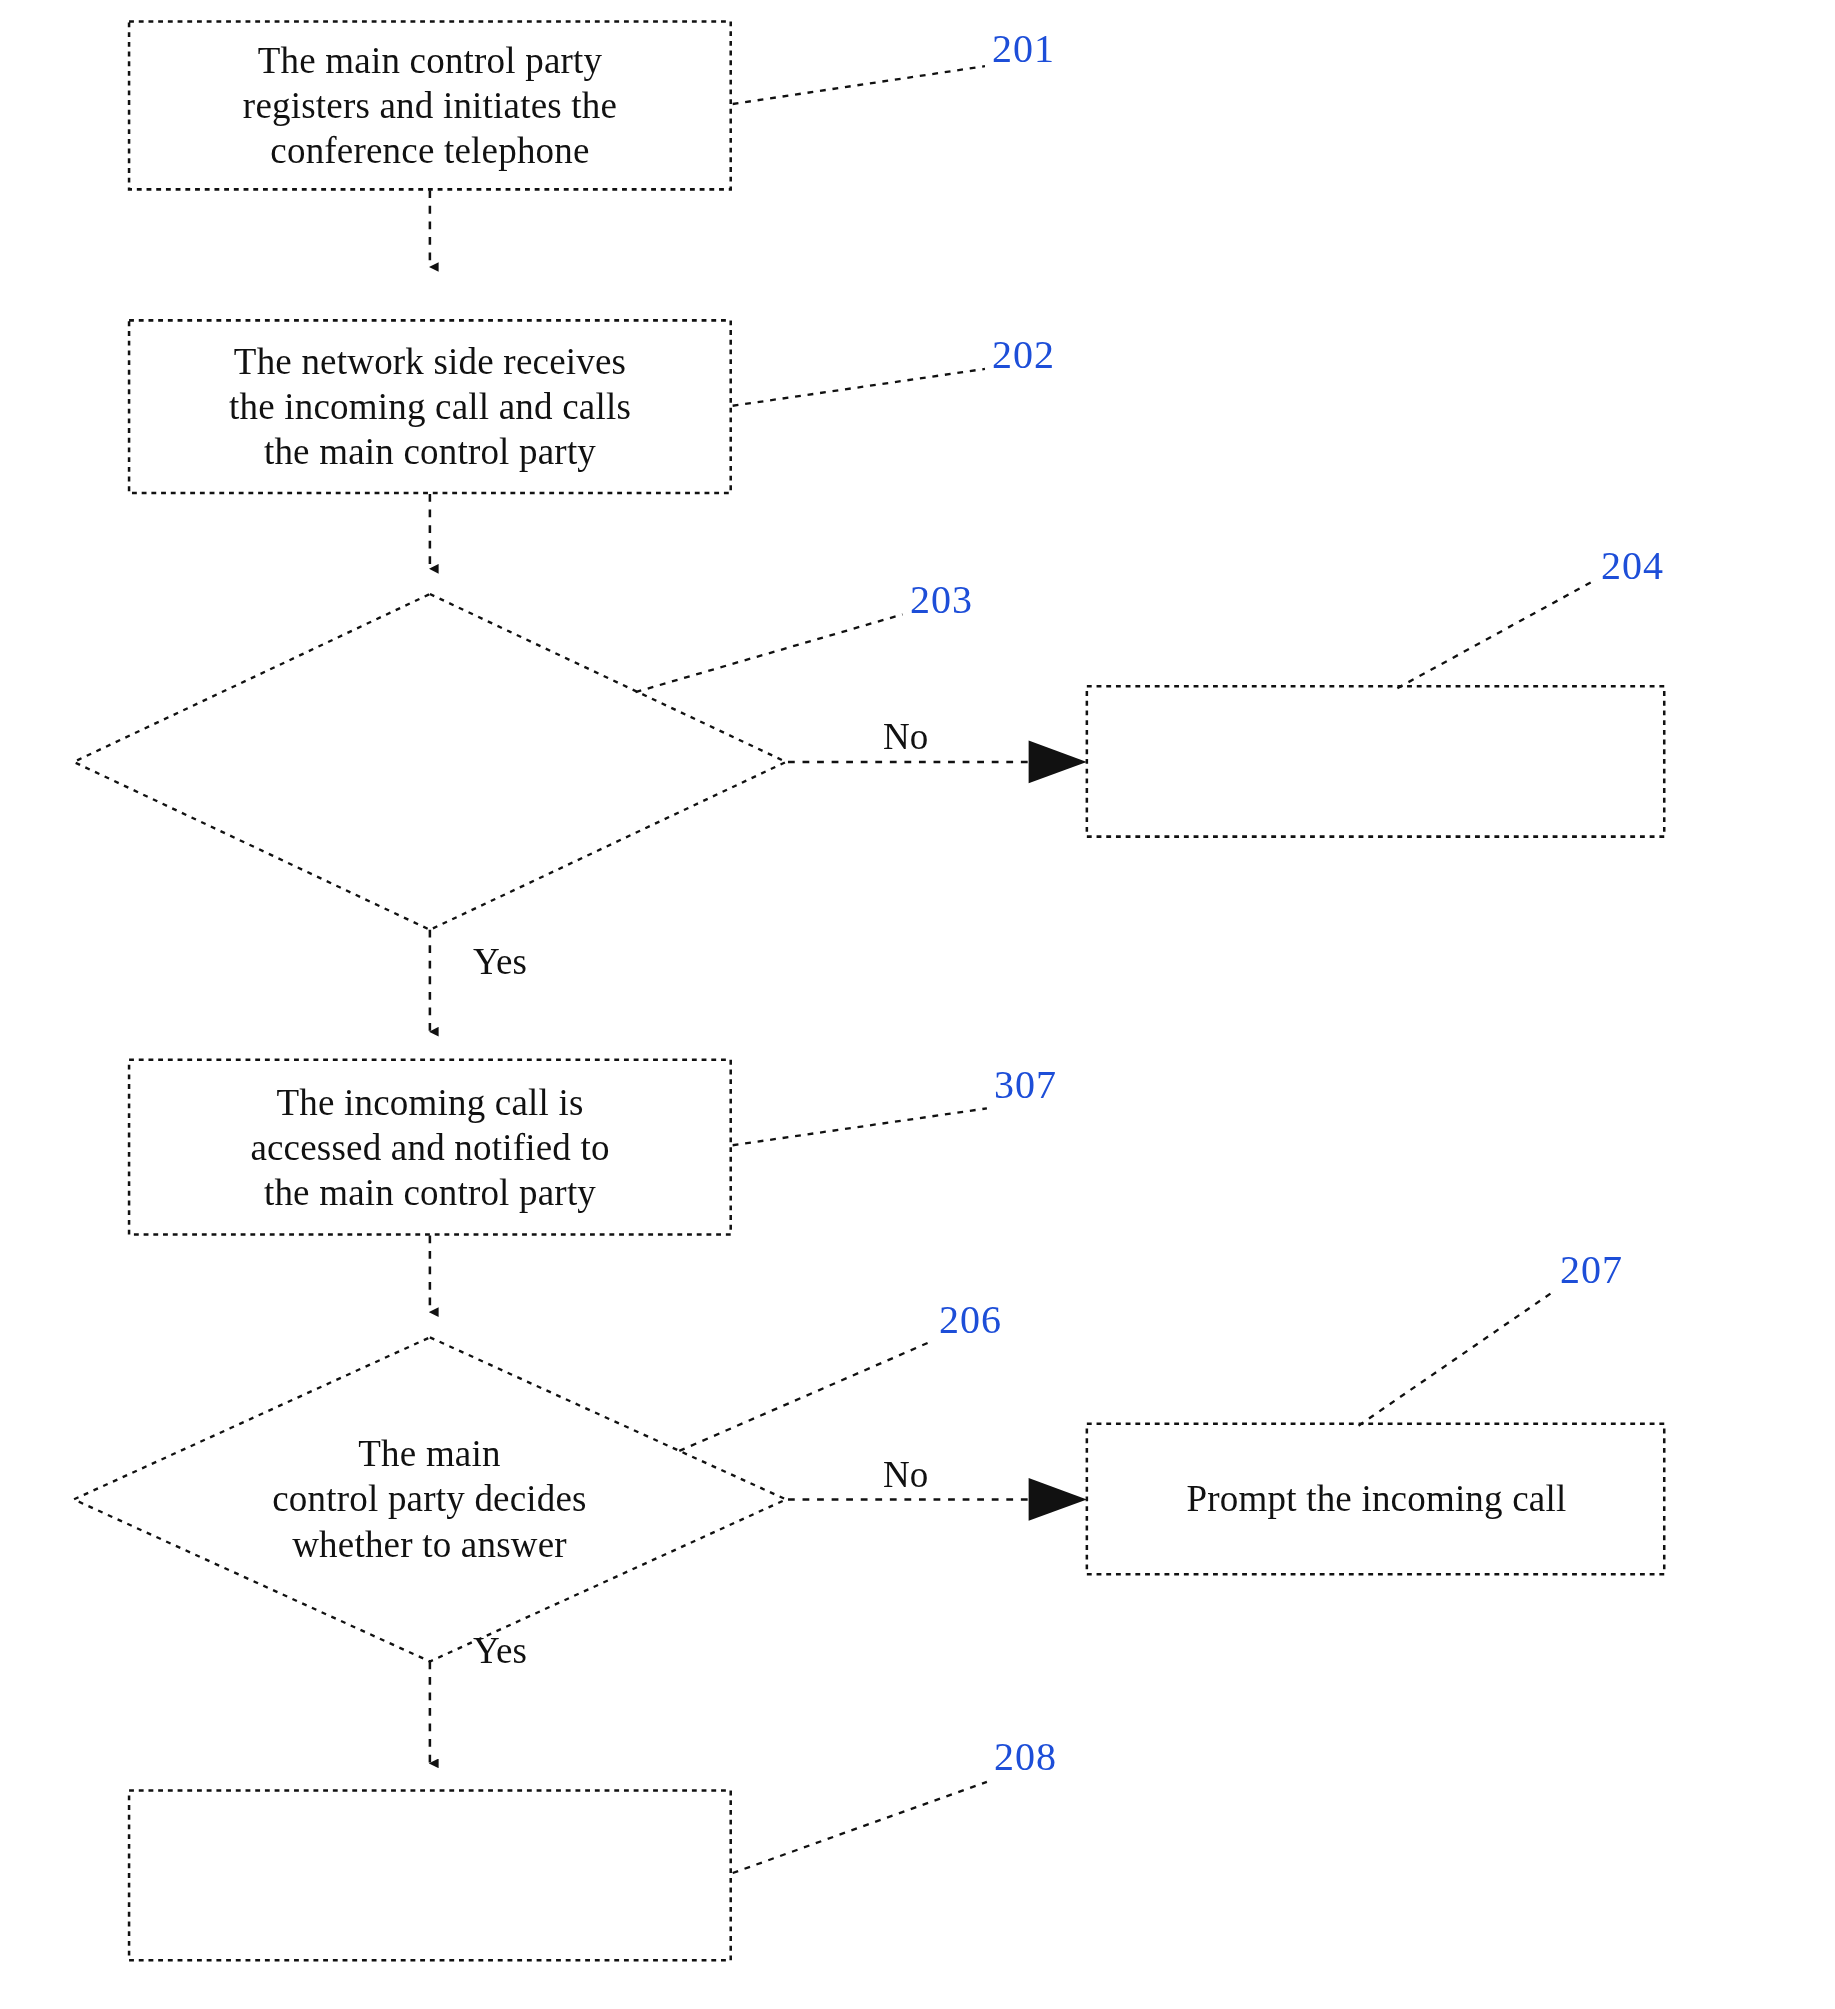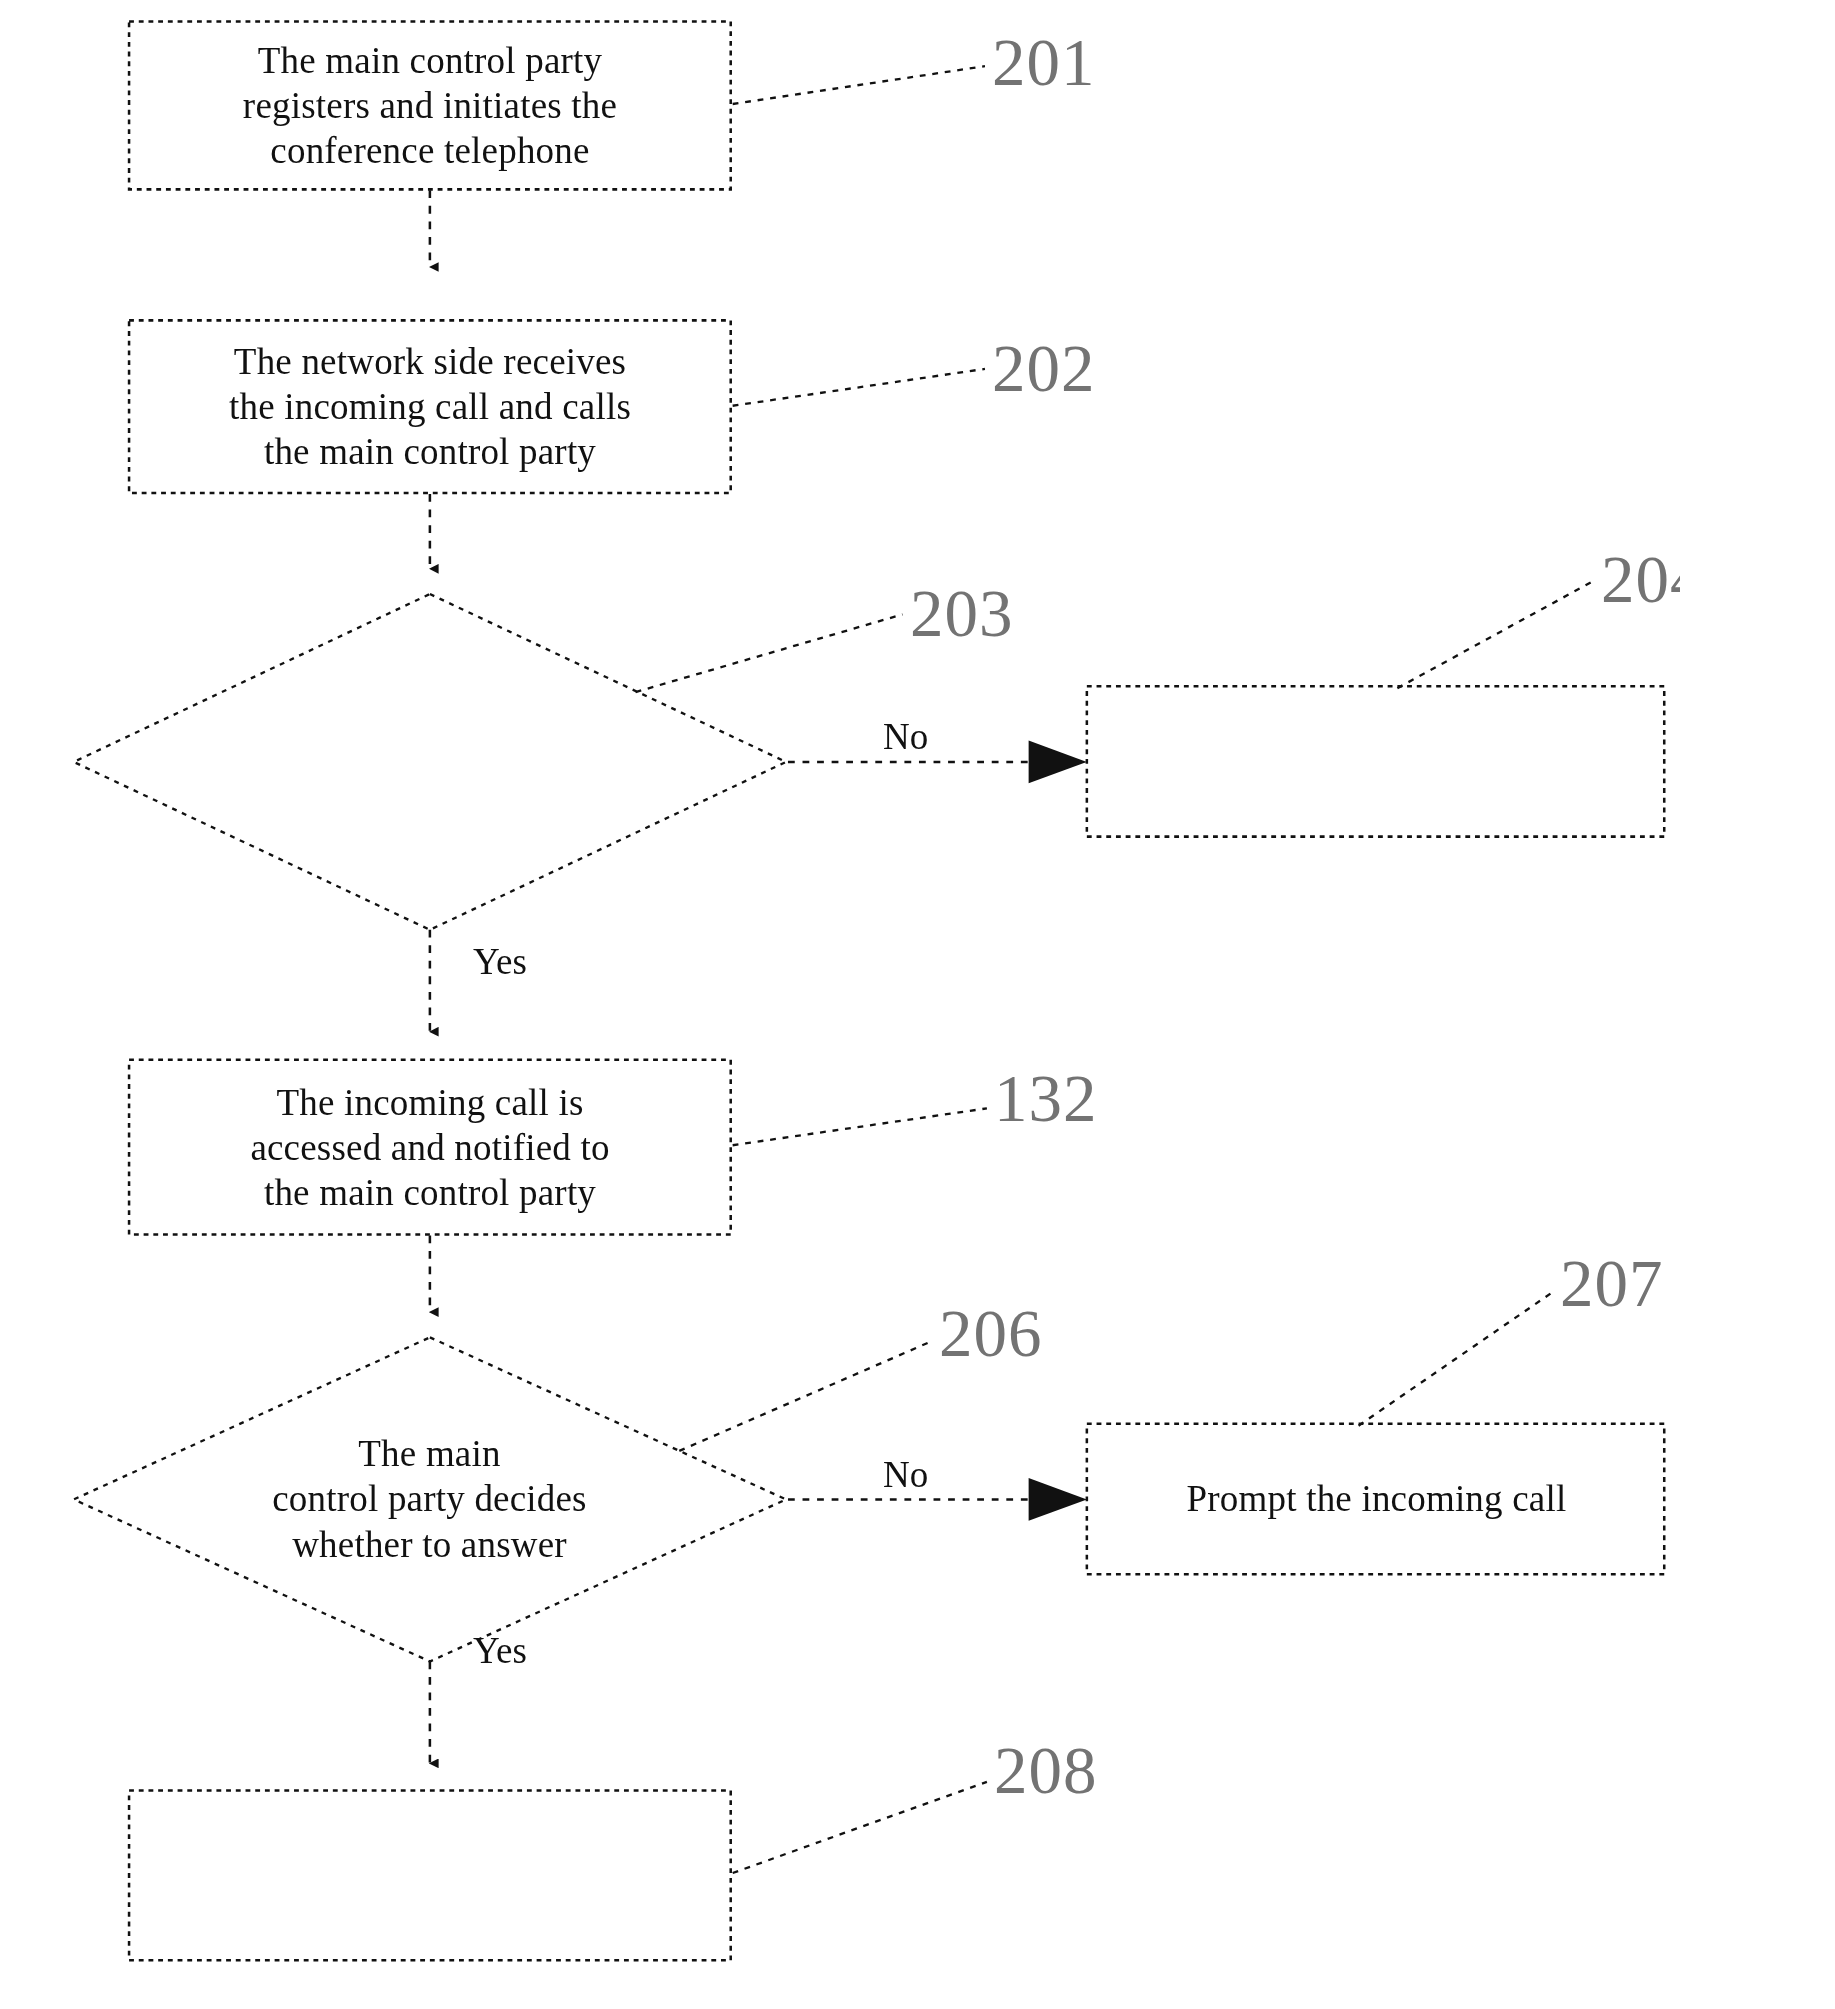--- a/index.html
+++ b/index.html
@@ -34,23 +34,23 @@
     font-family: "Liberation Serif", "DejaVu Serif", serif;
     font-size: 37px;
     line-height: 1.22;
     color: #111111;
     white-space: pre-line;
     letter-spacing: 0.2px;
   }
   .ref-label {
     position: absolute;
     font-family: "Liberation Serif", "DejaVu Serif", serif;
-    font-size: 67px;
+    font-size: 40px;
     line-height: 1;
-    color: #737373;
+    color: #1d4ed8;
     letter-spacing: 1px;
   }
   .edge-label {
     position: absolute;
     font-family: "Liberation Serif", "DejaVu Serif", serif;
     font-size: 37px;
     line-height: 1;
     color: #111111;
   }
 </style>
@@ -137,21 +137,21 @@
 
 
   <div class="ref-label" style="left:992px; top:29px;">201</div>
 
   <div class="ref-label" style="left:992px; top:335px;">202</div>
 
   <div class="ref-label" style="left:910px; top:580px;">203</div>
 
   <div class="ref-label" style="left:1601px; top:546px;">204</div>
 
-  <div class="ref-label" style="left:994px; top:1065px;">132</div>
+  <div class="ref-label" style="left:994px; top:1065px;">307</div>
 
   <div class="ref-label" style="left:939px; top:1300px;">206</div>
 
   <div class="ref-label" style="left:1560px; top:1250px;text-align:right;">207</div>
 
   <div class="ref-label" style="left:994px; top:1737px;">208</div>
 
   <div class="edge-label" style="left:883px; top:718px;">No</div>
 
   <div class="edge-label" style="left:473px; top:943px;">Yes</div>

